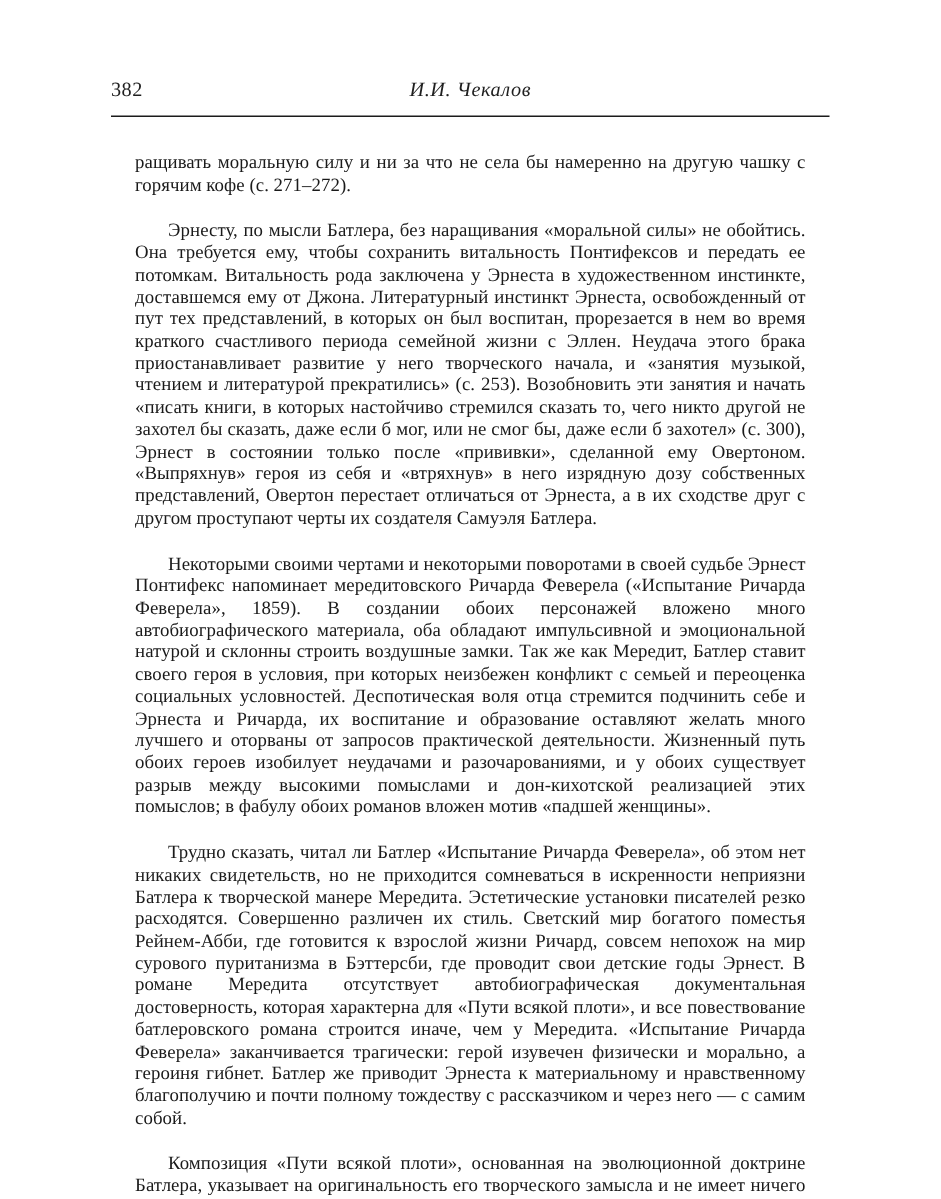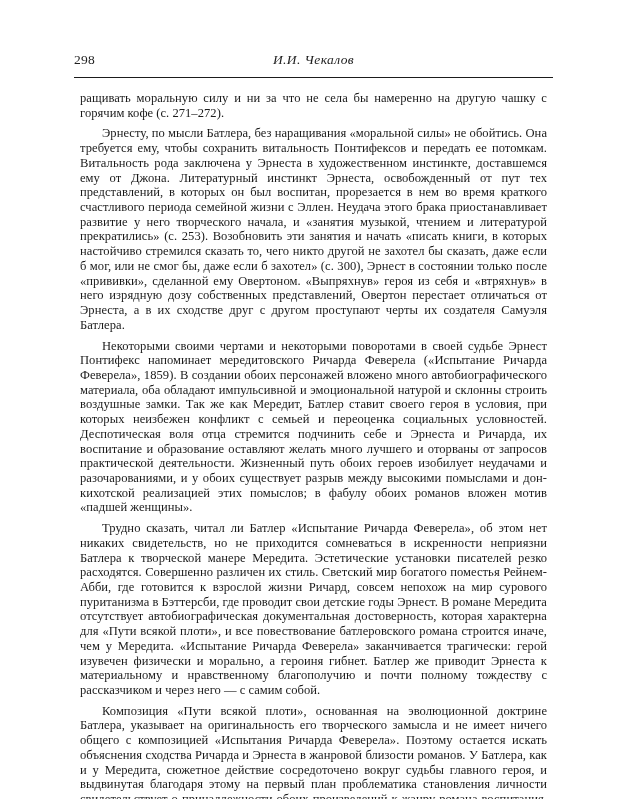--- a/index.html
+++ b/index.html
@@ -67,21 +67,21 @@
 
   
   .textblock {
     position: absolute;
     left: 74px;
     top: 85px;
     width: 479px;
   }
 
   .textblock p {
-    margin: 6px;
+    margin: 16px;
     font-size: 12.55px;
     line-height: 14.72px;
     text-align: justify;
     text-justify: inter-word;
     word-spacing: -0.1px;
     letter-spacing: 0.05px;
     color: #1a1a1a;
     hyphens: none;
   }
 
@@ -93,21 +93,21 @@
   .textblock p:last-child {
     text-align: justify;
   }
 </style>
 </head>
 <body>
 
 <div class="page">
 
   <div class="running-head">
-    <div class="folio">298</div>
+    <div class="folio">382</div>
     <div class="running-title">И.И. Чекалов</div>
   </div>
 
   <div class="head-rule"></div>
 
   <div class="textblock">
     <p>ращивать моральную силу и ни за что не села бы намеренно на другую чашку с горячим кофе (с. 271–272).</p>
     <p class="indent">Эрнесту, по мысли Батлера, без наращивания «моральной силы» не обойтись. Она требуется ему, чтобы сохранить витальность Понтифексов и передать ее потомкам. Витальность рода заключена у Эрнеста в художественном инстинкте, доставшемся ему от Джона. Литературный инстинкт Эрнеста, освобожденный от пут тех представлений, в которых он был воспитан, прорезается в нем во время краткого счастливого периода семейной жизни с Эллен. Неудача этого брака приостанавливает развитие у него творческого начала, и «занятия музыкой, чтением и литературой прекратились» (с. 253). Возобновить эти занятия и начать «писать книги, в которых настойчиво стремился сказать то, чего никто другой не захотел бы сказать, даже если б мог, или не смог бы, даже если б захотел» (с. 300), Эрнест в состоянии только после «прививки», сделанной ему Овертоном. «Выпряхнув» героя из себя и «втряхнув» в него изрядную дозу собственных представлений, Овертон перестает отличаться от Эрнеста, а в их сходстве друг с другом проступают черты их создателя Самуэля Батлера.</p>
     <p class="indent">Некоторыми своими чертами и некоторыми поворотами в своей судьбе Эрнест Понтифекс напоминает мередитовского Ричарда Феверела («Испытание Ричарда Феверела», 1859). В создании обоих персонажей вложено много автобиографического материала, оба обладают импульсивной и эмоциональной натурой и склонны строить воздушные замки. Так же как Мередит, Батлер ставит своего героя в условия, при которых неизбежен конфликт с семьей и переоценка социальных условностей. Деспотическая воля отца стремится подчинить себе и Эрнеста и Ричарда, их воспитание и образование оставляют желать много лучшего и оторваны от запросов практической деятельности. Жизненный путь обоих героев изобилует неудачами и разочарованиями, и у обоих существует разрыв между высокими помыслами и дон-кихотской реализацией этих помыслов; в фабулу обоих романов вложен мотив «падшей женщины».</p>
     <p class="indent">Трудно сказать, читал ли Батлер «Испытание Ричарда Феверела», об этом нет никаких свидетельств, но не приходится сомневаться в искренности неприязни Батлера к творческой манере Мередита. Эстетические установки писателей резко расходятся. Совершенно различен их стиль. Светский мир богатого поместья Рейнем-Абби, где готовится к взрослой жизни Ричард, совсем непохож на мир сурового пуританизма в Бэттерсби, где проводит свои детские годы Эрнест. В романе Мередита отсутствует автобиографическая документальная достоверность, которая характерна для «Пути всякой плоти», и все повествование батлеровского романа строится иначе, чем у Мередита. «Испытание Ричарда Феверела» заканчивается трагически: герой изувечен физически и морально, а героиня гибнет. Батлер же приводит Эрнеста к материальному и нравственному благополучию и почти полному тождеству с рассказчиком и через него — с самим собой.</p>

